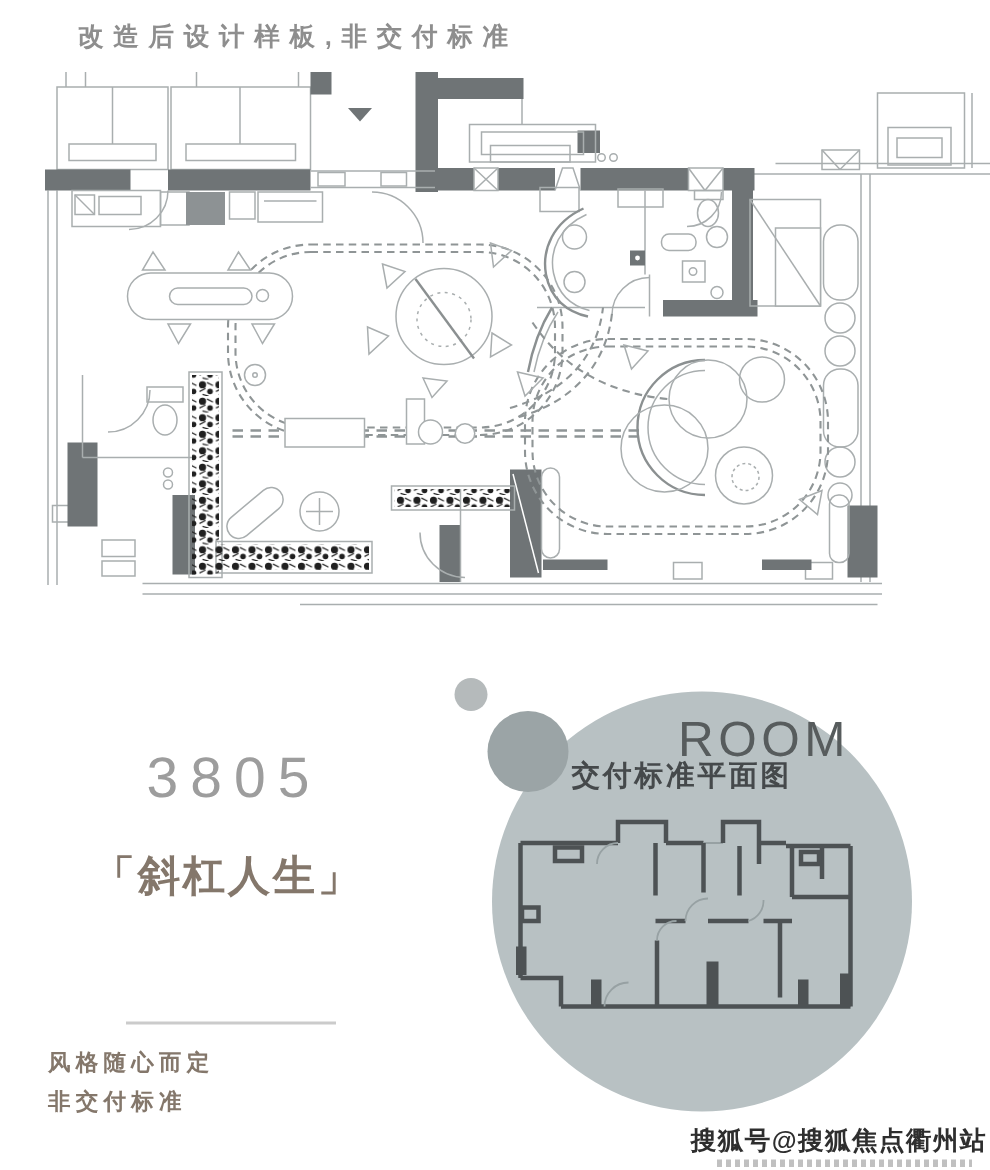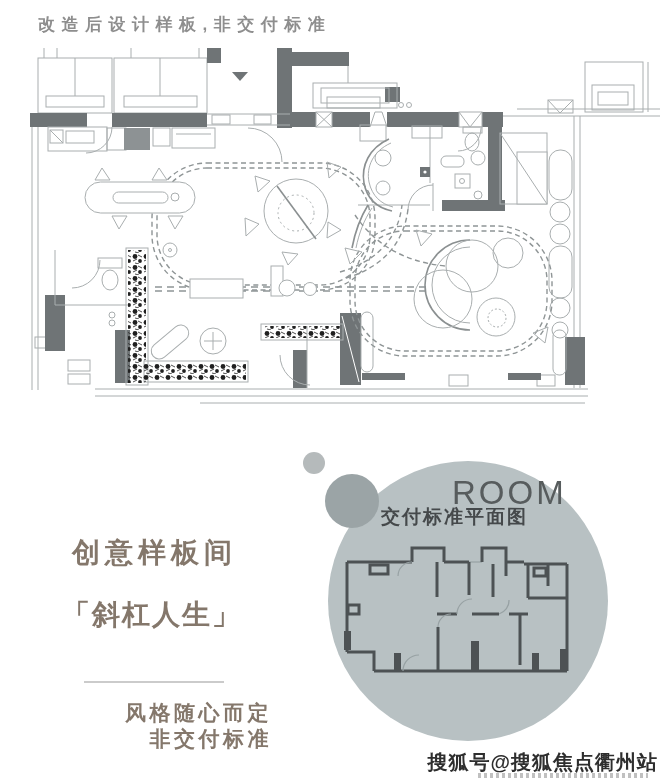--- a/index.html
+++ b/index.html
@@ -1,21 +1,21 @@
 <!DOCTYPE html>
 <html style="--header_gray: #8e8e8e; --number_gray: #9d9d9d; --taupe: #84776b; --divider: #cbcbcb; --circle_main: #b8c1c3; --circle_small: #b5babb; --circle_overlap: #9ba4a6; --room_text: #575c5d; --caption_dark: #45494b; --plan_dark: #6f7476; --plan_light: #a9aeaf; --plan_dash: #8f9596; --inset_wall: #4d5254; --plants: #202020; --watermark_ink: #2e2e2e;"><head>
 <meta charset="utf-8">
 <style>
   :root { --w:660px; }
   html,body{margin:0;padding:0;background:#fff;}
   body{width:660px;height:780px;position:relative;overflow:hidden;
        font-family:"Liberation Sans","DejaVu Sans",sans-serif;}
   .abs{position:absolute;}
 
-  .disclaimer{left:38px;top:13px;font-size:17px;font-weight:bold;
+  .disclaimer{left:52px;top:13px;font-size:17px;font-weight:bold;
     letter-spacing:6.5px;color:var(--header_gray);white-space:nowrap;}
 
   #plan-svg{left:0;top:0;}
 
   
   .lt{stroke:var(--plan_light);fill:none;stroke-width:1;}
   .ltw{stroke:var(--plan_light);fill:#fff;stroke-width:1;}
   .dk{fill:var(--plan_dark);stroke:none;}
   .mid{stroke:#8b9091;fill:none;stroke-width:1.6;}
   .dash{stroke:var(--plan_dash);fill:none;stroke-width:1.4;stroke-dasharray:5 3.5;}
@@ -23,40 +23,40 @@
 
   
   .promo{left:32px;top:498px;width:240px;text-align:center;}
   .unit-number{font-size:38px;letter-spacing:8px;color:var(--number_gray);
     margin:0 0 0 8px;}
   .promo-title{font-size:28px;font-weight:bold;letter-spacing:5px;
     color:var(--taupe);margin-top:36px;margin-left:5px;}
   .promo-subtitle{font-size:28px;font-weight:bold;letter-spacing:2px;
     color:var(--taupe);margin-top:24px;}
   .divider{left:84px;top:681px;width:140px;height:2px;background:var(--divider);}
-  .tagline{left:32px;width:240px;text-align:right;font-size:21px;font-weight:bold;
+  .tagline{left:32px;width:240px;text-align:left;font-size:15px;font-weight:bold;
     letter-spacing:3.5px;color:var(--taupe);}
   .tag1{top:699px;} .tag2{top:725px;}
 
   
   .circle{border-radius:50%;}
   .c-small{left:303px;top:452px;width:22px;height:22px;background:var(--circle_small);}
   .c-big{left:328px;top:461px;width:280px;height:280px;background:var(--circle_main);}
   .c-overlap{left:325px;top:474px;width:54px;height:54px;background:var(--circle_overlap);}
   .room-heading{left:452px;top:474px;font-size:33px;letter-spacing:3px;
     color:var(--room_text);white-space:nowrap;text-align:right;}
   .room-caption{left:381px;top:504px;font-size:19px;font-weight:bold;
     letter-spacing:2px;color:var(--caption_dark);white-space:nowrap;}
   #inset-svg{left:341px;top:541px;}
   .iw{stroke:var(--inset_wall);stroke-width:3;fill:none;stroke-linecap:butt;}
   .iwf{fill:var(--inset_wall);stroke:none;}
   .ia{stroke:#97a1a3;stroke-width:1.2;fill:none;}
 
   
-  .watermark{right:2px;top:749px;font-size:20px;font-weight:bold;letter-spacing:1px;
+  .watermark{right:2px;top:749px;font-size:17px;font-weight:bold;letter-spacing:1px;
     color:var(--watermark_ink);white-space:nowrap;
     text-shadow:-1px -1px 0 #fff,1px -1px 0 #fff,-1px 1px 0 #fff,1px 1px 0 #fff,0 0 3px #fff;margin-left:40px;}
   .watermark-sub{right:12px;top:773px;width:170px;height:5px;opacity:.55;
     background:repeating-linear-gradient(90deg,#8d8d8d 0 3px,transparent 3px 6px);}
 </style>
 </head>
 <body>
 
 <div class="abs disclaimer">改造后设计样板,非交付标准</div>
 
@@ -294,21 +294,21 @@
     <rect class="lt" x="313" y="83" width="84" height="25"></rect>
     <rect class="lt" x="321" y="88" width="68" height="15"></rect>
     <rect class="lt" x="327" y="97" width="53" height="11"></rect>
     <circle class="lt" cx="401" cy="105" r="2.5"></circle>
     <circle class="lt" cx="409" cy="105" r="2.5"></circle>
     <line class="lt" x1="348" y1="66" x2="348" y2="83"></line>
   </g>
 </svg>
 
 <div class="abs promo">
-  <div class="promo-title">创意样板间</div>
+  <div class="unit-number">3805</div>
   <div class="promo-subtitle">「斜杠人生」</div>
 </div>
 <div class="abs divider"></div>
 <div class="abs tagline tag1">风格随心而定</div>
 <div class="abs tagline tag2">非交付标准</div>
 
 <div class="abs circle c-big"></div>
 <div class="abs circle c-small"></div>
 <div class="abs circle c-overlap"></div>
 

